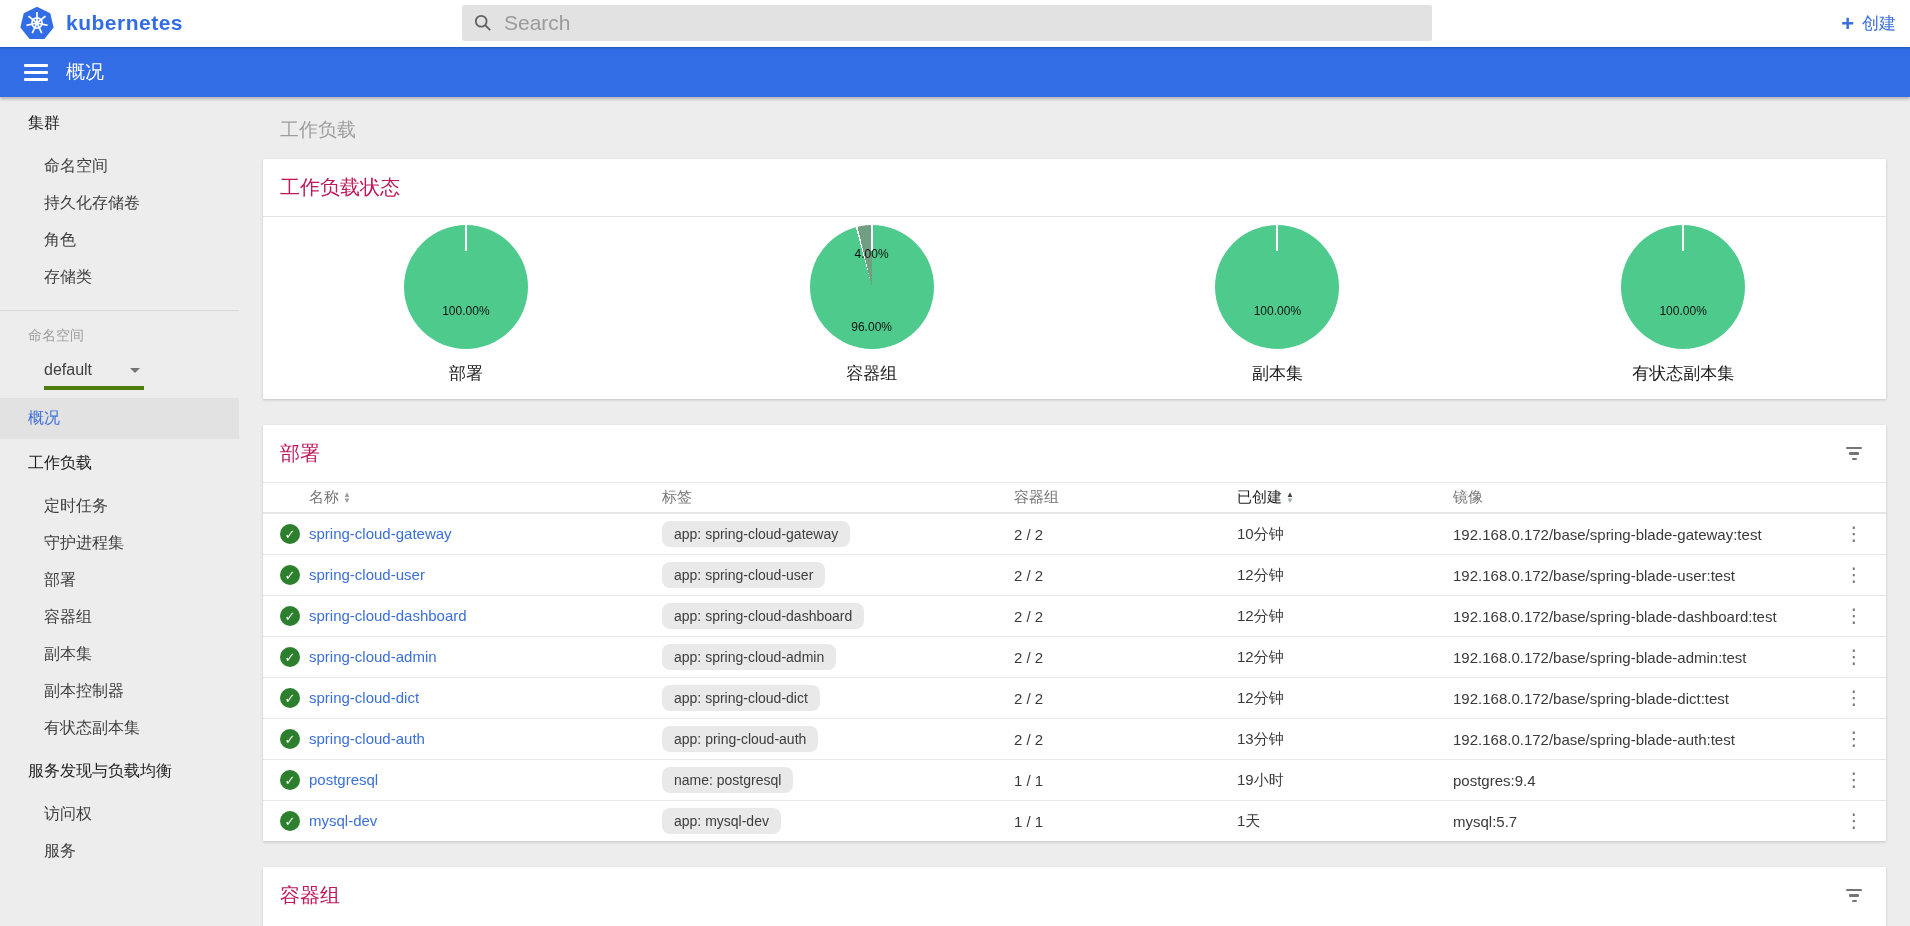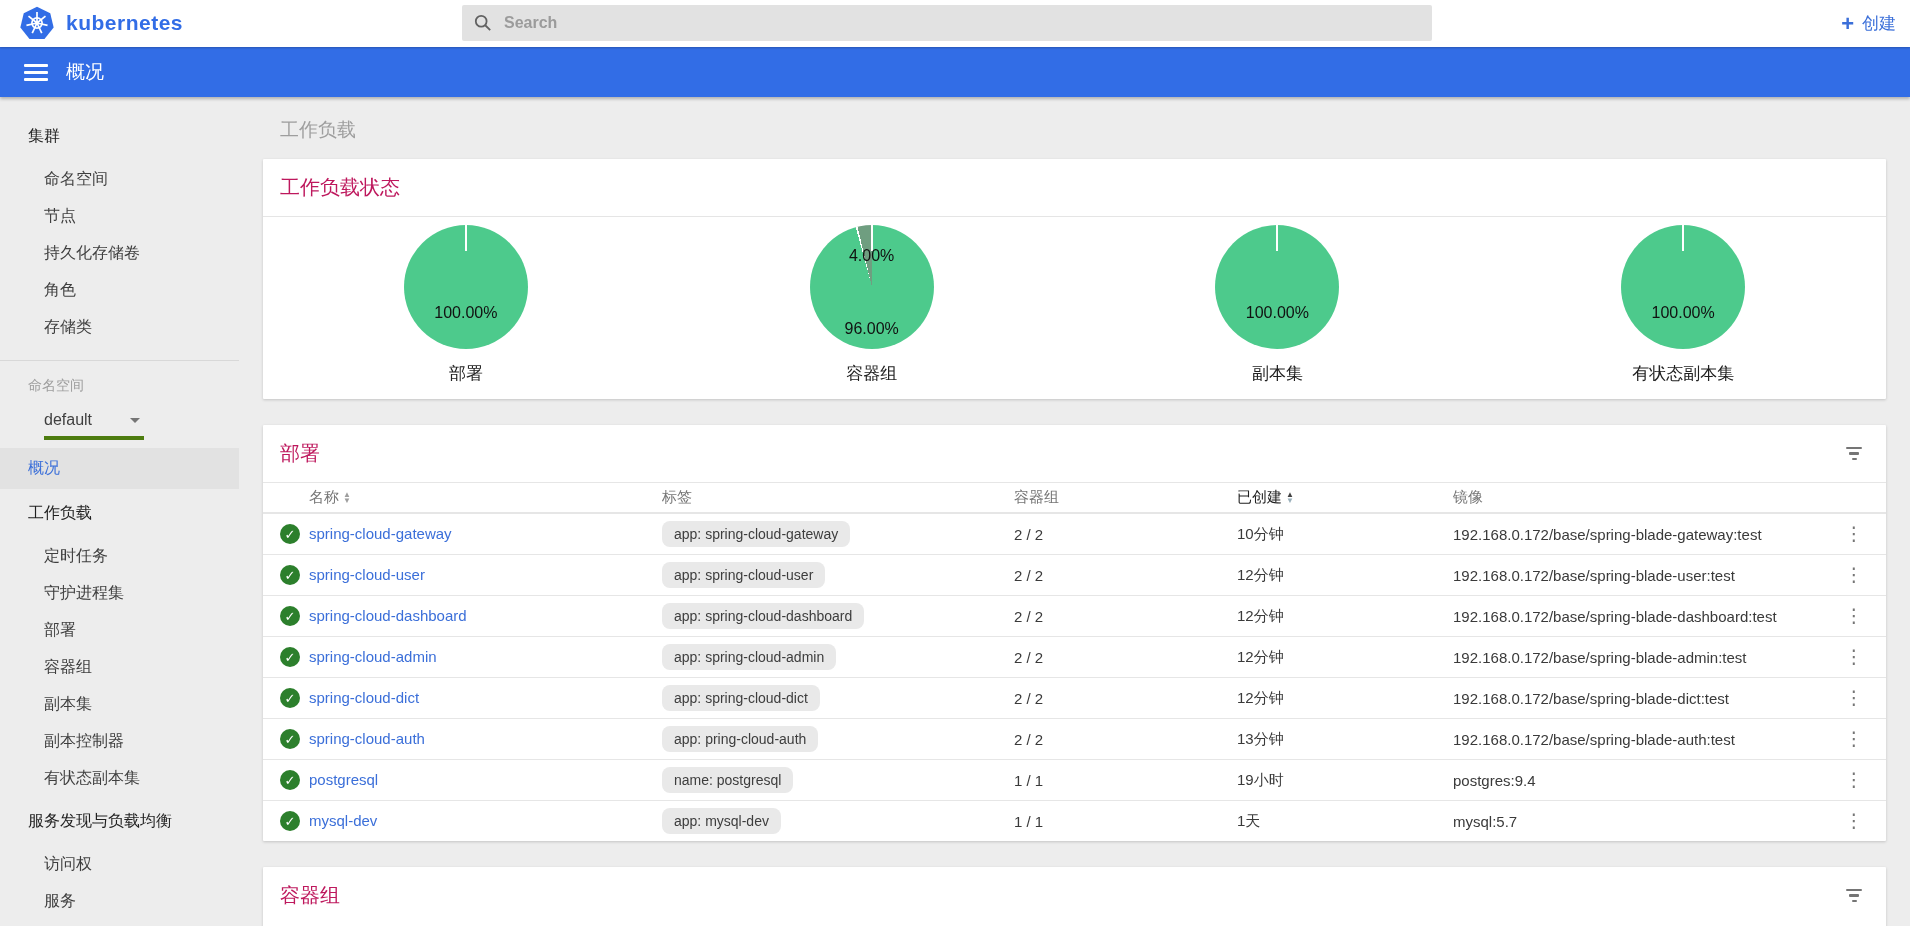--- a/index.html
+++ b/index.html
@@ -7,36 +7,36 @@
     font-family:"Liberation Sans","DejaVu Sans",sans-serif; }
 
   
   .topbar { position:absolute; left:0; top:0; width:1910px; height:47px; background:#fff;
     box-shadow:0 1px 2px rgba(0,0,0,.22); z-index:30; }
   .brand { position:absolute; left:20px; top:6px; display:flex; align-items:center; gap:12px; }
   .brand svg { width:34px; height:34px; }
   .brand-text { color:#326de6; font-size:21px; font-weight:bold; letter-spacing:.5px; }
   .searchbox { position:absolute; left:462px; top:5px; width:970px; height:36px; background:#e2e2e2;
     border-radius:2px; display:flex; align-items:center; padding:0 12px; gap:12px; }
-  .searchbox input { flex:1; border:none; outline:none; background:transparent; font-size:16px; color:#333;
-    font-family:inherit;font-weight:bold; }
+  .searchbox input { flex:1; border:none; outline:none; background:transparent; font-size:21px; color:#333;
+    font-family:inherit; }
   .searchbox input::placeholder { color:#9b9b9b; }
   .create-btn { position:absolute; right:14px; top:0; height:47px; display:flex; align-items:center; gap:8px;
     color:#3b6fd9; font-size:17px; cursor:pointer; }
   .create-btn .plus { font-size:22px; font-weight:bold; line-height:1; }
 
   
   .appbar { position:absolute; left:0; top:47px; width:1910px; height:50px; background:#326de6;
     box-shadow:0 2px 3px rgba(0,0,0,.25); z-index:20; display:flex; align-items:center; }
   .hamburger { width:24px; margin-left:24px; cursor:pointer; }
   .hamburger div { height:3px; background:#fff; margin:4px 0; border-radius:1px; }
   .appbar-title { color:#fff; font-size:19px; margin-left:18px; }
 
   
-  .sidebar { position:absolute; left:0; top:97px; width:239px; bottom:0; padding-top:15px; overflow:hidden; }
+  .sidebar { position:absolute; left:0; top:97px; width:239px; bottom:0; padding-top:2px; overflow:hidden; }
   .sb-header { padding:14px 0 14px 28px; font-size:16px; color:#1f1f1f; cursor:pointer; }
   .sb-item { padding:8px 0 8px 44px; font-size:16px; color:#3f3f3f; cursor:pointer; }
   .sb-caption { padding:14px 0 4px 28px; font-size:14px; color:#9e9e9e; }
   .sb-divider { border-top:1px solid #d8d8d8; margin:14px 0 2px; }
   .sb-select { margin:8px 0 4px 44px; width:100px; padding:4px 0 7px; border-bottom:4px solid #4d7c0f;
     display:flex; align-items:center; justify-content:space-between; font-size:16px; color:#3f3f3f; cursor:pointer; }
   .sb-select .arrow { width:0; height:0; border-left:5px solid transparent; border-right:5px solid transparent;
     border-top:5px solid #757575; margin-right:4px; }
   .sb-active { margin-top:8px; padding:10px 0 10px 28px; background:#e2e2e2; color:#3b6fd9; font-size:16px; cursor:pointer; }
 
@@ -49,21 +49,21 @@
   .filter-icon { width:20px; height:16px; display:flex; flex-direction:column; align-items:center;
     justify-content:space-between; cursor:pointer; padding:1px 0; }
   .filter-icon div { height:2.4px; background:#757575; border-radius:1px; }
   .filter-icon .b1 { width:16px; } .filter-icon .b2 { width:10px; } .filter-icon .b3 { width:5px; }
 
   
   .status-divider { border-bottom:1px solid #e5e5e5; }
   .pies { display:flex; padding:8px 0 14px; }
   .pie-cell { flex:1; display:flex; flex-direction:column; align-items:center; }
   .pie { position:relative; width:124px; height:124px; border-radius:50%; }
-  .pie .pct { position:absolute; left:50%; transform:translateX(-50%); font-size:16px; color:#111; white-space:nowrap; }
+  .pie .pct { position:absolute; left:50%; transform:translateX(-50%); font-size:12px; color:#111; white-space:nowrap; }
   .pie-label { margin-top:13px; font-size:17px; color:#212121; }
 
   
   .tbl-row { display:grid; grid-template-columns:29px 353px 352px 223px 216px 1fr 30px;
     align-items:center; padding:0 17px; min-height:41px; border-top:1px solid #e6e6e6; }
   .tbl-header { min-height:31px; border-top:none; border-bottom:1px solid #e6e6e6; border-top:1px solid #e6e6e6; }
   .th { font-size:15px; color:#757575; display:flex; align-items:center; gap:4px; }
   .th.active { color:#212121; }
   .sort { display:flex; flex-direction:column; line-height:6px; font-size:8px; color:#9e9e9e; }
   .sort .up.dark { color:#424242; } .sort .dn.lite { color:#9ab0bb; }
@@ -115,21 +115,20 @@
       <div></div>
       <div></div>
       <div></div>
     </div>
   <span class="appbar-title">概况</span>
 </div>
 
 <div class="sidebar" id="sidebar">
     <div class="sb-header">集群</div>
     <div class="sb-item">命名空间</div>
-    <div class="sb-item">节点</div>
     <div class="sb-item">持久化存储卷</div>
     <div class="sb-item">角色</div>
     <div class="sb-item">存储类</div>
     <div class="sb-divider"></div>
     <div class="sb-caption">命名空间</div>
     <div class="sb-select">
       <span>default</span>
       <span class="arrow"></span>
     </div>
     <div class="sb-active">概况</div>

